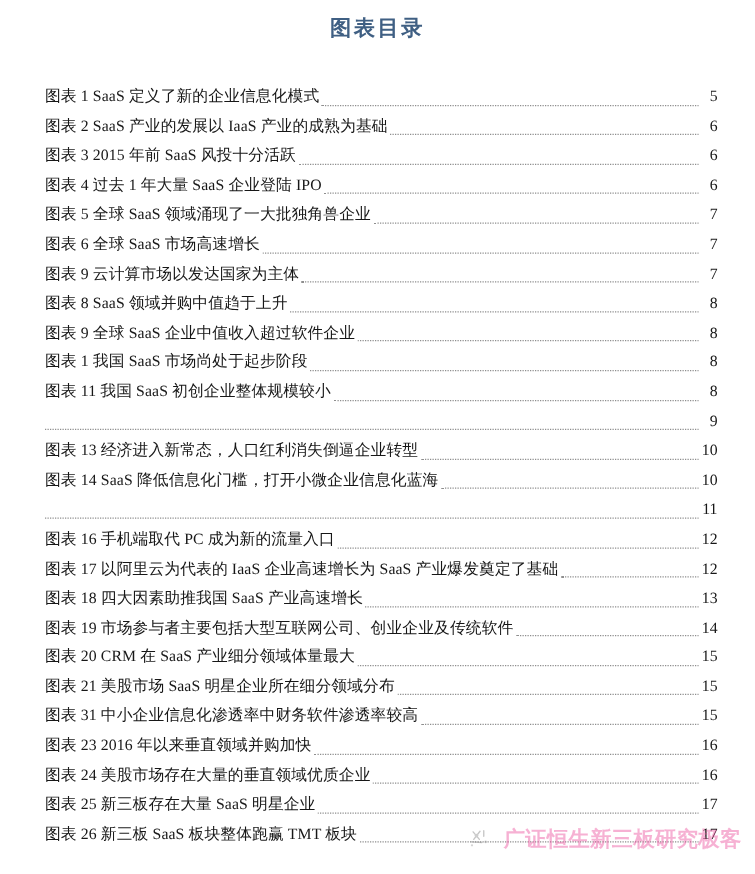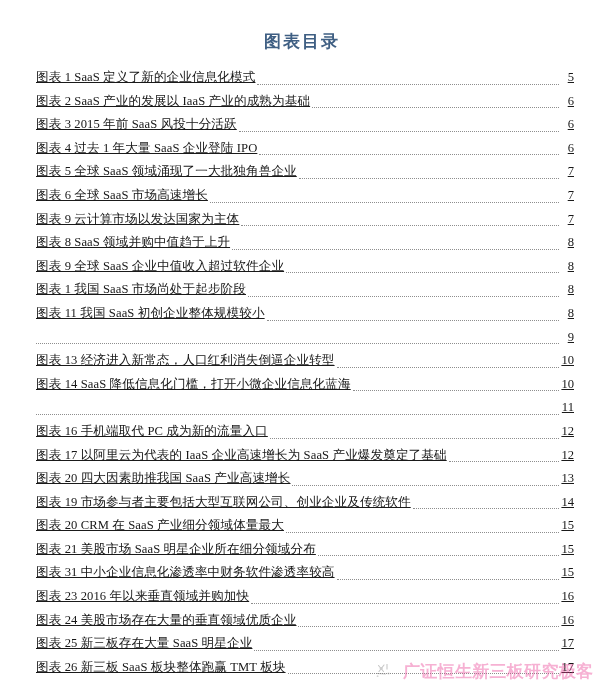--- a/index.html
+++ b/index.html
@@ -29,30 +29,28 @@
     position: absolute;
     top: 11px;
     left: 0;
     width: 604px;
     text-align: center;
     font-size: 17px;
     font-weight: bold;
     letter-spacing: 2px;
     color: #3f5f83;
     font-family: "Liberation Serif", "DejaVu Serif", serif;
-    margin-top: 19px;
   }
 
   
   .toc-list {
     position: absolute;
     top: 66px;
     left: 36px;
     width: 538px;
-    text-decoration: underline;
   }
 
   .toc-row {
     display: flex;
     align-items: flex-end;
     height: 23.6px;
     font-size: 12.6px;
     line-height: 23.6px;
     white-space: nowrap;
     color: #171717;
@@ -202,21 +200,21 @@
         <span class="toc-label">图表 16  手机端取代 PC 成为新的流量入口</span>
         <span class="toc-leader"></span>
         <span class="toc-page">12</span>
       </div>
       <div class="toc-row">
         <span class="toc-label">图表 17  以阿里云为代表的 IaaS 企业高速增长为 SaaS 产业爆发奠定了基础</span>
         <span class="toc-leader"></span>
         <span class="toc-page">12</span>
       </div>
       <div class="toc-row">
-        <span class="toc-label">图表 20  四大因素助推我国 SaaS 产业高速增长</span>
+        <span class="toc-label">图表 18  四大因素助推我国 SaaS 产业高速增长</span>
         <span class="toc-leader"></span>
         <span class="toc-page">13</span>
       </div>
       <div class="toc-row">
         <span class="toc-label">图表 19  市场参与者主要包括大型互联网公司、创业企业及传统软件</span>
         <span class="toc-leader"></span>
         <span class="toc-page">14</span>
       </div>
       <div class="toc-row">
         <span class="toc-label">图表 20 CRM 在 SaaS 产业细分领域体量最大</span>

